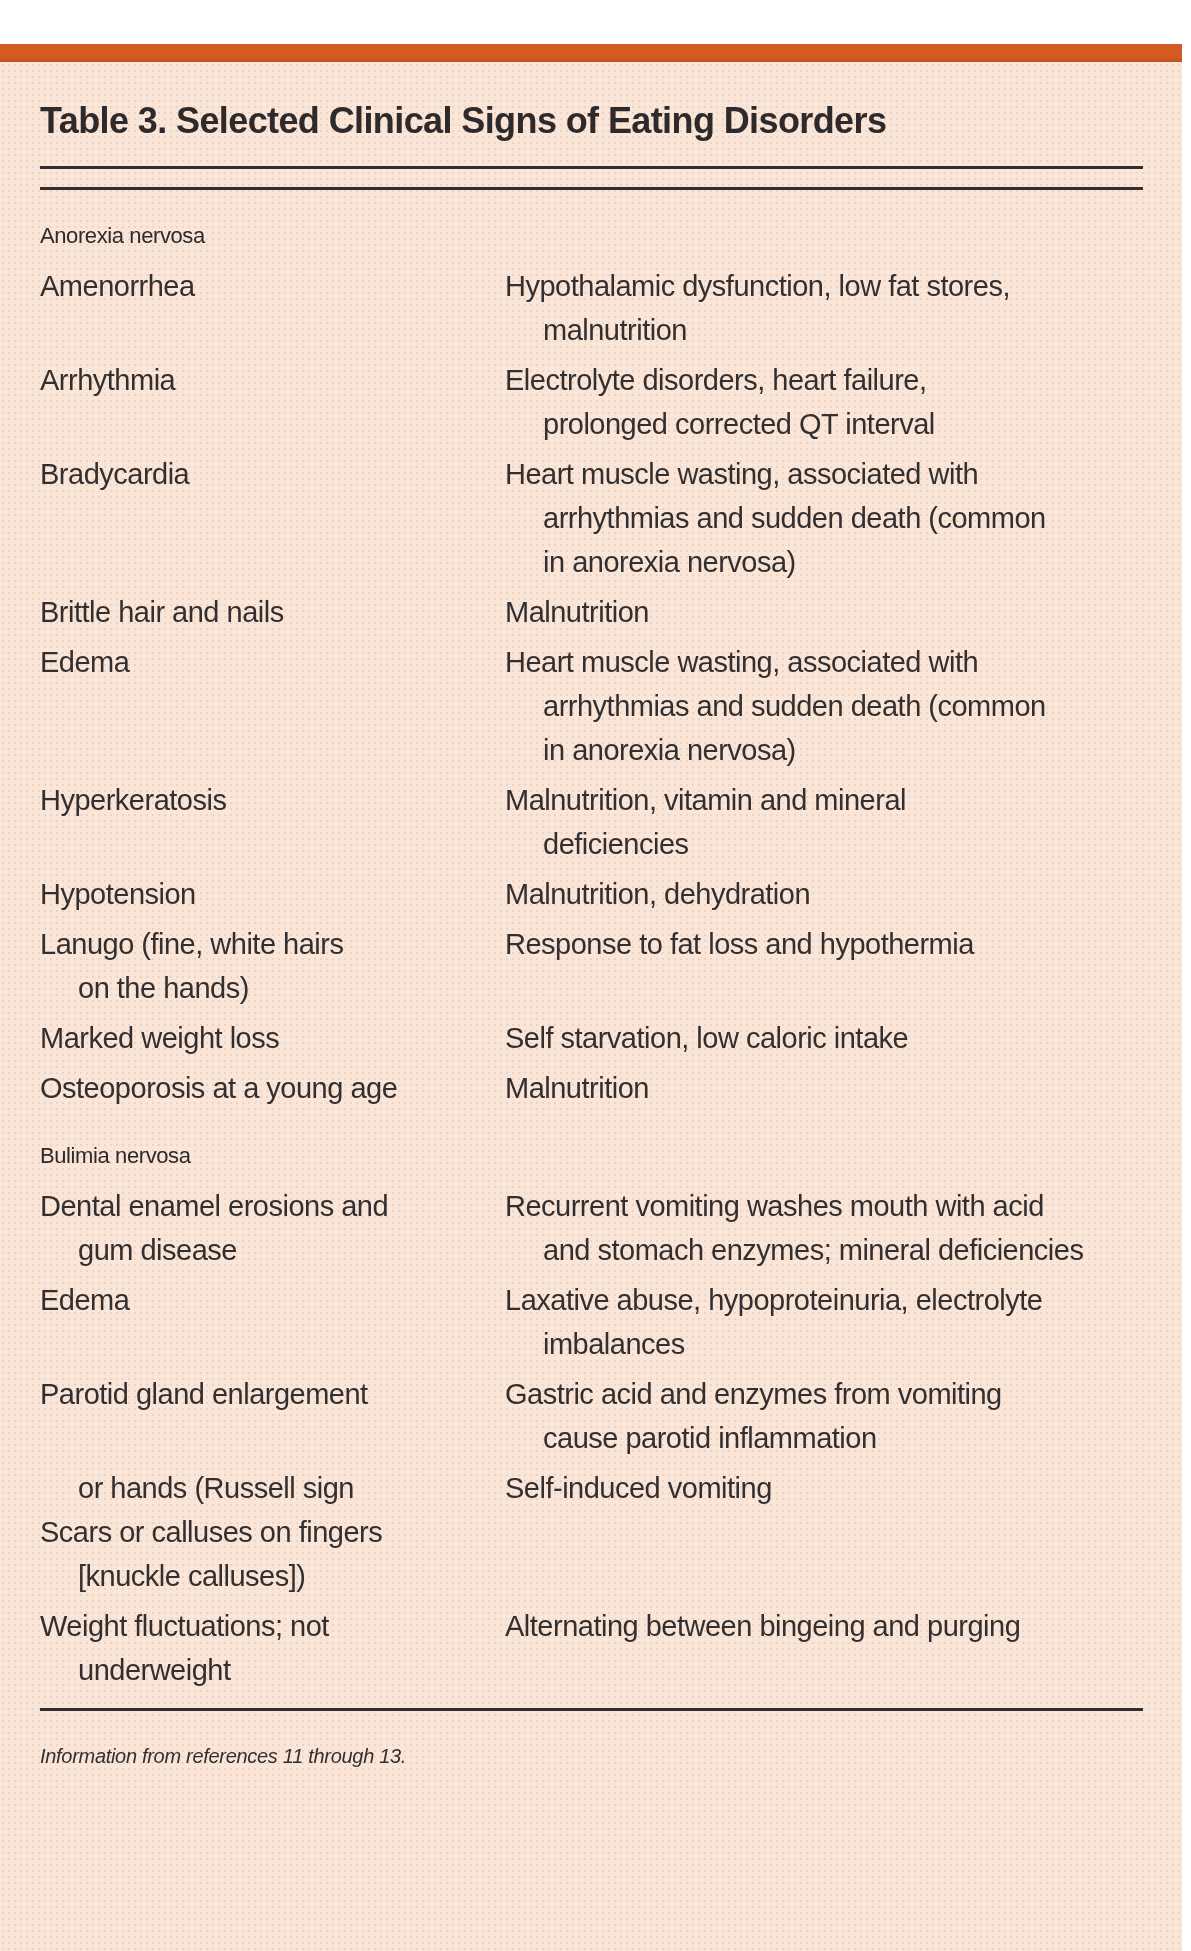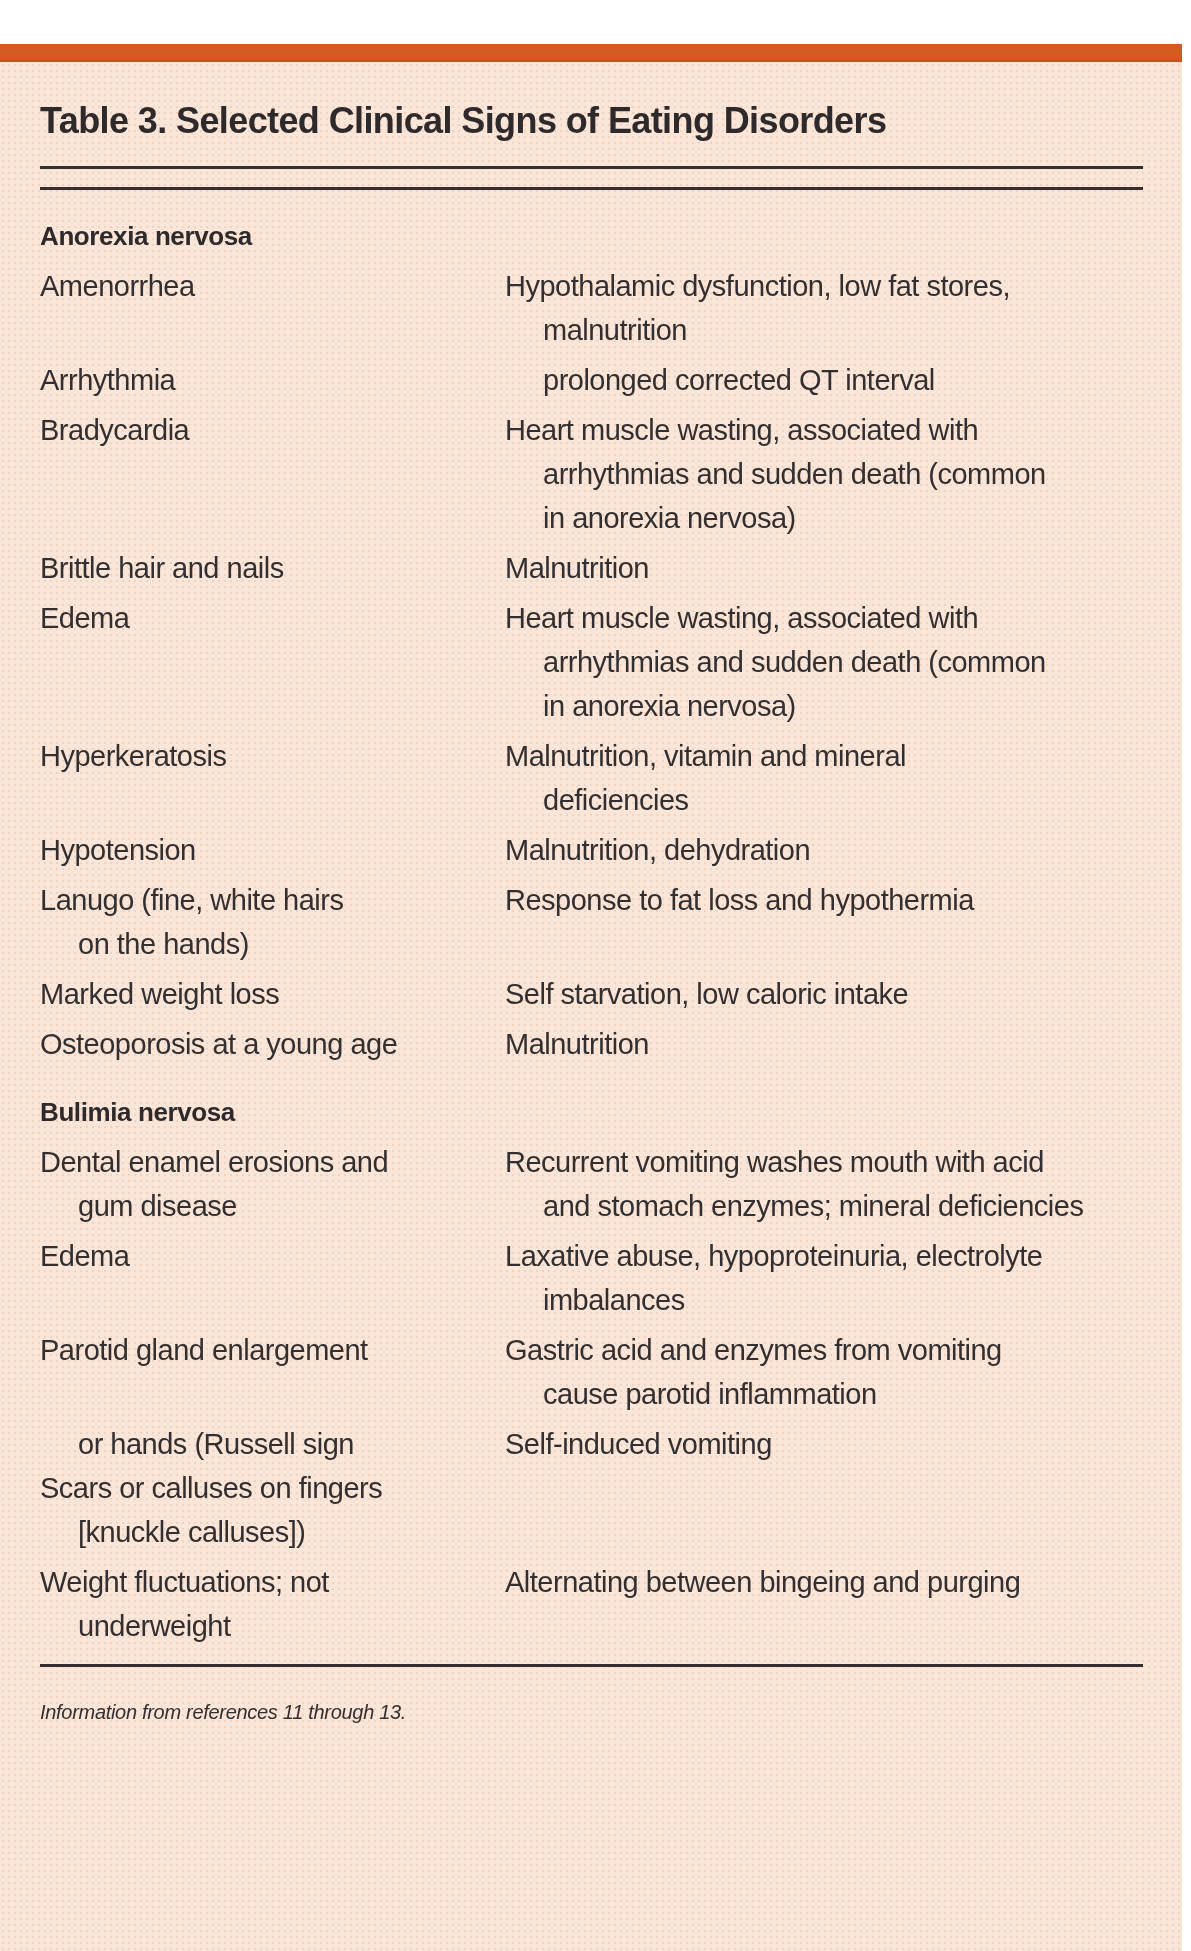--- a/index.html
+++ b/index.html
@@ -51,23 +51,23 @@
     display: grid;
     grid-template-columns: 465px 1fr;
     margin-top: 24px;
     font-style: italic;
     font-size: 29px;
     line-height: 40px;
     letter-spacing: -0.3px;
   }
   .section-heading {
     margin: 24px 0 6px 0;
-    font-size: 26px;
+    font-size: 22px;
     line-height: 44px;
-    font-weight: 700;
+    font-weight: 400;
     letter-spacing: -0.4px;
     color: #2e2a2b;
   }
   .row {
     display: grid;
     grid-template-columns: 465px 1fr;
     margin-bottom: 6px;
   }
   .cell {
     font-size: 29px;
@@ -107,20 +107,21 @@
           <div class="cell patho">
             <span class="line">Hypothalamic dysfunction, low fat stores,</span>
             <span class="line cont">malnutrition</span>
           </div>
         </div>
         <div class="row">
           <div class="cell sign">
             <span class="line">Arrhythmia</span>
           </div>
           <div class="cell patho">
+            <span class="line">Electrolyte disorders, heart failure,</span>
             <span class="line cont">prolonged corrected QT interval</span>
           </div>
         </div>
         <div class="row">
           <div class="cell sign">
             <span class="line">Bradycardia</span>
           </div>
           <div class="cell patho">
             <span class="line">Heart muscle wasting, associated with</span>
             <span class="line cont">arrhythmias and sudden death (common</span>

